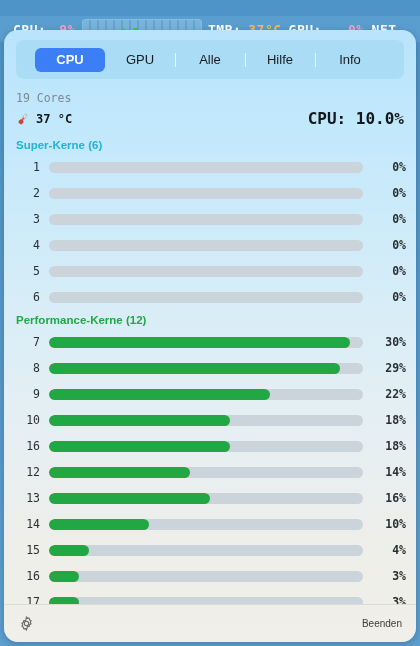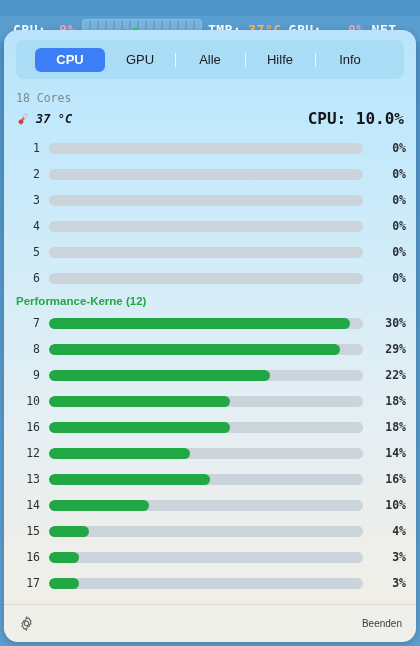--- a/index.html
+++ b/index.html
@@ -163,21 +163,20 @@
   }
   .cores {
     font-family: "DejaVu Sans Mono", monospace;
     font-size: 11.5px;
     color: #7b8a93;
   }
   .temp-wrap {
     display: flex;
     align-items: center;
     gap: 6px;
-    font-style: italic;
   }
   .thermo-icon { width: 14px; height: 14px; display:block; }
   .temp-text {
     font-family: "DejaVu Sans Mono", monospace;
     font-size: 12px;
     font-weight: bold;
     color: #14171a;
   }
   .cpu-total {
     font-family: "DejaVu Sans Mono", monospace;
@@ -319,38 +318,39 @@
           <div class="tab active">CPU</div>
           <div class="tab">GPU</div>
           <div class="tab sep">Alle</div>
           <div class="tab sep">Hilfe</div>
           <div class="tab sep">Info</div>
         </div>
     </div>
 
     <div id="info">
       <div class="info-row">
-        <span class="cores">18 Cores</span>
+        <span class="cores">19 Cores</span>
       </div>
       <div class="info-row">
         <span class="temp-wrap">
           <svg class="thermo-icon" viewBox="0 0 24 24">
             <g transform="rotate(35 12 12)">
               <rect x="10" y="2" width="4" height="13" rx="2" fill="#e8e8e8" stroke="#9aa0a6" stroke-width="1"></rect>
               <rect x="11" y="9" width="2" height="6" fill="#e23b34"></rect>
               <circle cx="12" cy="18" r="3.6" fill="#e23b34" stroke="#b02a24" stroke-width="0.8"></circle>
             </g>
           </svg>
           <span class="temp-text">37 °C</span>
         </span>
         <span class="cpu-total">CPU: 10.0%</span>
       </div>
     </div>
 
     <div id="list">
+        <div class="section-title super">Super-Kerne (6)</div>
         <div class="core-row">
           <span class="core-idx">1</span>
           <div class="track">
             <div class="fill" style="width: 0%; background: transparent;"></div>
           </div>
           <span class="core-pct">0%</span>
         </div>
         <div class="core-row">
           <span class="core-idx">2</span>
           <div class="track">

